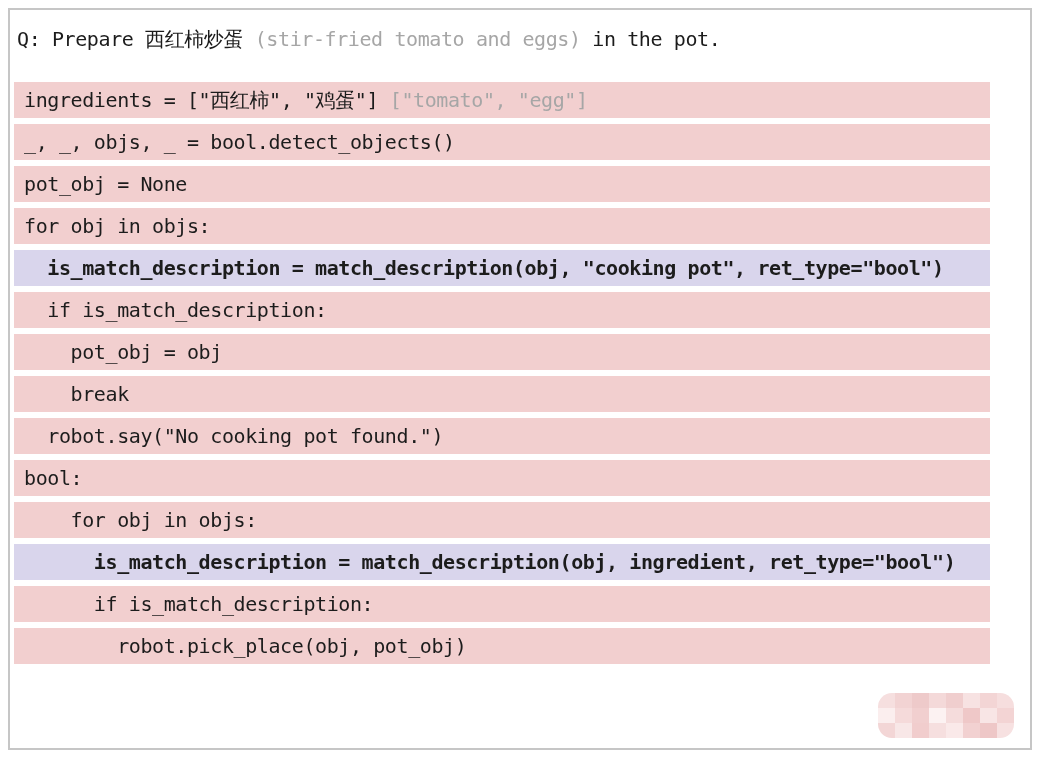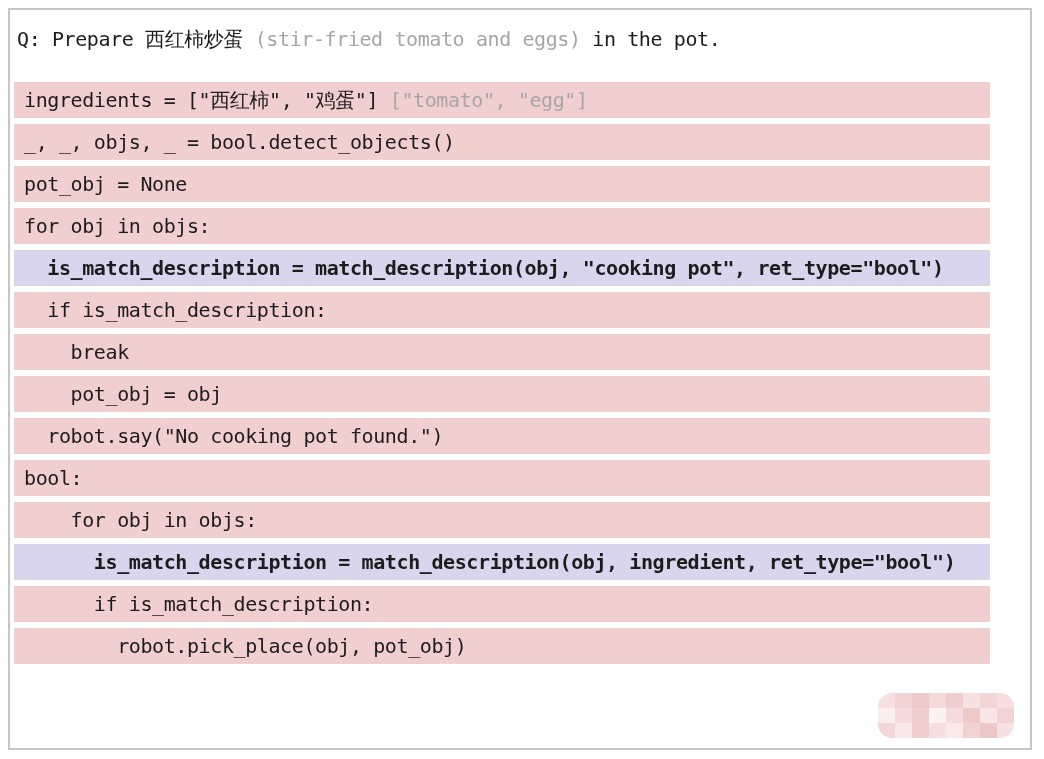--- a/index.html
+++ b/index.html
@@ -84,22 +84,22 @@
 <div class="stage">
   <div class="frame">
     <div class="question"><span>Q: Prepare 西红柿炒蛋 </span><span class="gray">(stir-fried tomato and eggs)</span><span> in the pot.</span></div>
     <div class="code" id="code">
         <div class="line pink"><span>ingredients = ["西红柿", "鸡蛋"]</span><span class="gray"> ["tomato", "egg"]</span></div>
         <div class="line pink"><span>_, _, objs, _ = bool.detect_objects()</span></div>
         <div class="line pink"><span>pot_obj = None</span></div>
         <div class="line pink"><span>for obj in objs:</span></div>
         <div class="line purple"><span>  is_match_description = match_description(obj, "cooking pot", ret_type="bool")</span></div>
         <div class="line pink"><span>  if is_match_description:</span></div>
+        <div class="line pink"><span>    pot_obj = obj</span></div>
         <div class="line pink"><span>    break</span></div>
-        <div class="line pink"><span>    pot_obj = obj</span></div>
         <div class="line pink"><span>  robot.say("No cooking pot found.")</span></div>
         <div class="line pink"><span>bool:</span></div>
         <div class="line pink"><span>    for obj in objs:</span></div>
         <div class="line purple"><span>      is_match_description = match_description(obj, ingredient, ret_type="bool")</span></div>
         <div class="line pink"><span>      if is_match_description:</span></div>
         <div class="line pink"><span>        robot.pick_place(obj, pot_obj)</span></div>
       </div>
   </div>
   <div class="mosaic" id="mosaic">
       <div class="mosaic-cell" style="background: rgb(246, 223, 223);"></div>

